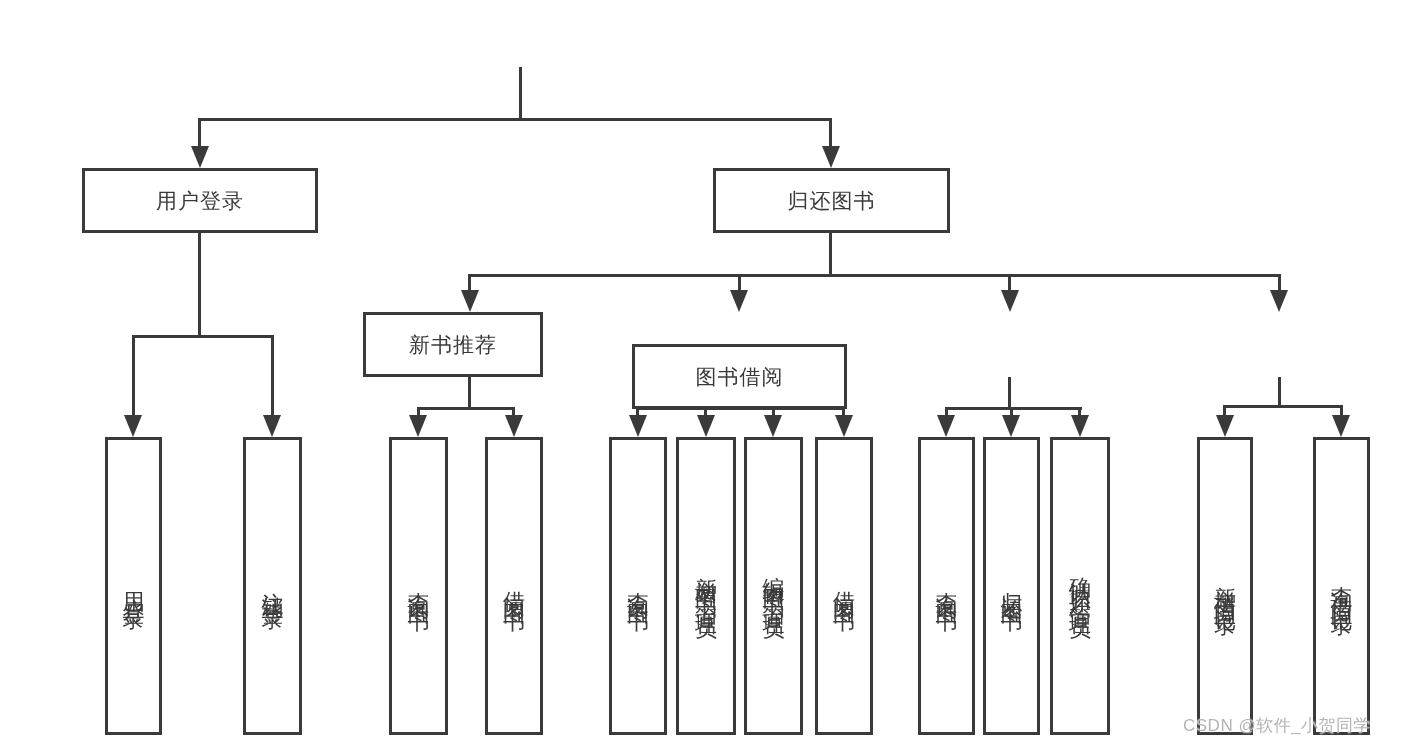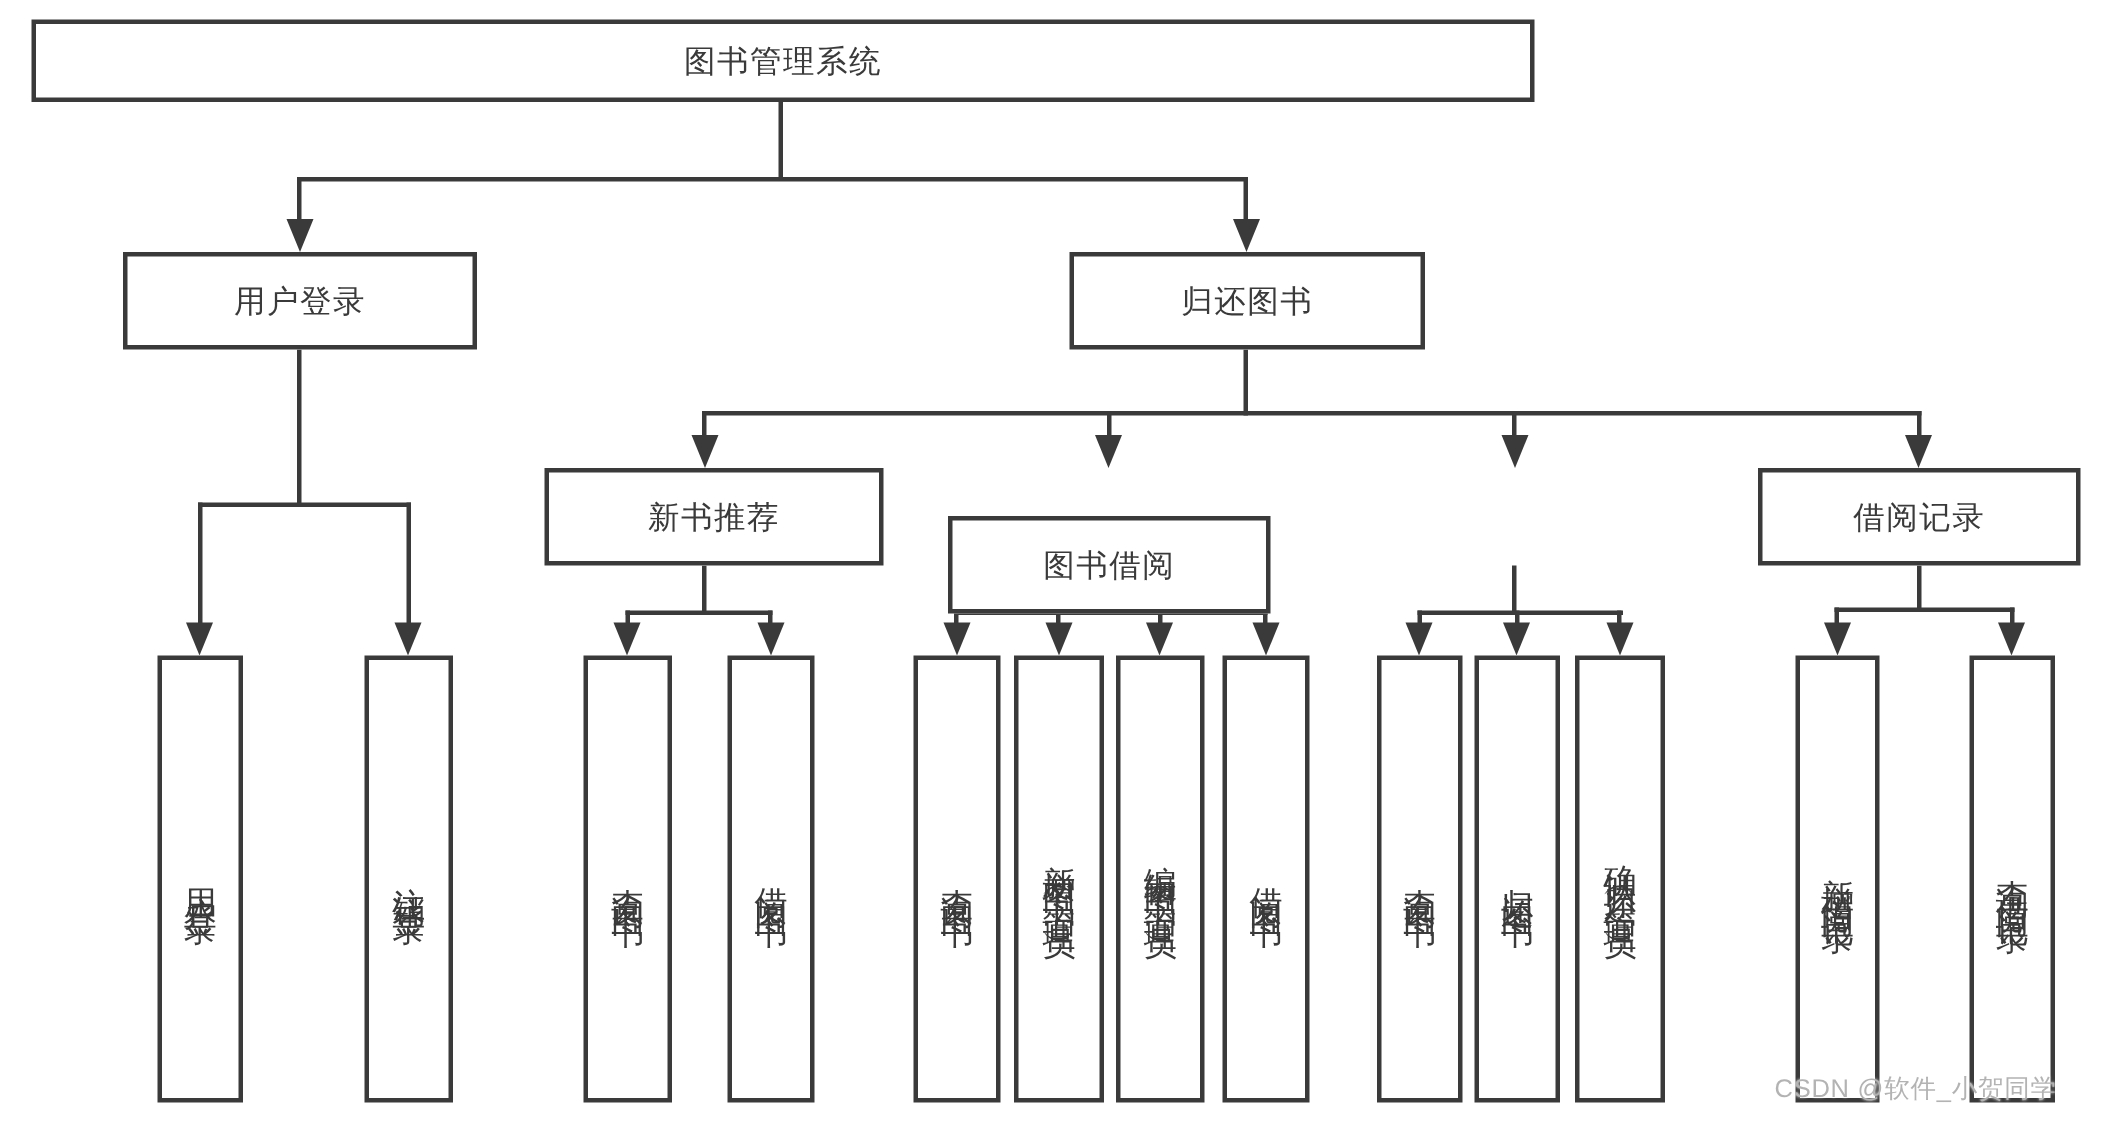--- a/index.html
+++ b/index.html
@@ -33,23 +33,20 @@
     font-size:17px; color:#b3b3b3; letter-spacing:0.5px;
     z-index:6; white-space:nowrap;
     text-shadow:0 0 2px #ffffff;
   }
 </style>
 </head>
 <body>
 
 <div class="canvas">
 
-  <div class="box" style="left:21px; top:13px; width:1002px; height:55px;">
-    <span class="hlabel">图书管理系统</span>
-  </div>
 
   <div class="vline" style="left:519px; top:67px; height:53px;"></div>
   <div class="hline" style="left:198px; top:118px; width:634px;"></div>
   <div class="vline" style="left:198px; top:118px; height:32px;"></div>
   <div class="arrow" style="left:191px; top:146px;"></div>
   <div class="vline" style="left:829px; top:118px; height:32px;"></div>
   <div class="arrow" style="left:822px; top:146px;"></div>
 
   <div class="box" style="left:82px; top:168px; width:236px; height:65px;">
     <span class="hlabel">用户登录</span>
@@ -69,28 +66,25 @@
   <div class="hline" style="left:468px; top:274px; width:813px;"></div>
   <div class="vline" style="left:468px; top:274px; height:20px;"></div>
   <div class="arrow" style="left:461px; top:290px;"></div>
   <div class="vline" style="left:738px; top:274px; height:20px;"></div>
   <div class="arrow" style="left:730px; top:290px;"></div>
   <div class="vline" style="left:1008px; top:274px; height:20px;"></div>
   <div class="arrow" style="left:1001px; top:290px;"></div>
   <div class="vline" style="left:1278px; top:274px; height:20px;"></div>
   <div class="arrow" style="left:1270px; top:290px;"></div>
 
-  <div class="box" style="left:363px; top:312px; width:226px; height:65px;">
+  <div class="box" style="left:363px; top:312px; width:180px; height:65px;">
     <span class="hlabel">新书推荐</span>
   </div>
   <div class="box" style="left:632px; top:312px; width:215px; height:65px;margin-top:32px;">
     <span class="hlabel">图书借阅</span>
-  </div>
-  <div class="box" style="left:1172px; top:312px; width:215px; height:65px;">
-    <span class="hlabel">借阅记录</span>
   </div>
 
   <div class="vline" style="left:468px; top:377px; height:33px;"></div>
   <div class="hline" style="left:417px; top:407px; width:98px;"></div>
   <div class="vline" style="left:417px; top:407px; height:12px;"></div>
   <div class="arrow" style="left:409px; top:415px;"></div>
   <div class="vline" style="left:512px; top:407px; height:12px;"></div>
   <div class="arrow" style="left:505px; top:415px;"></div>
 
   <div class="vline" style="left:738px; top:377px; height:33px;"></div>

